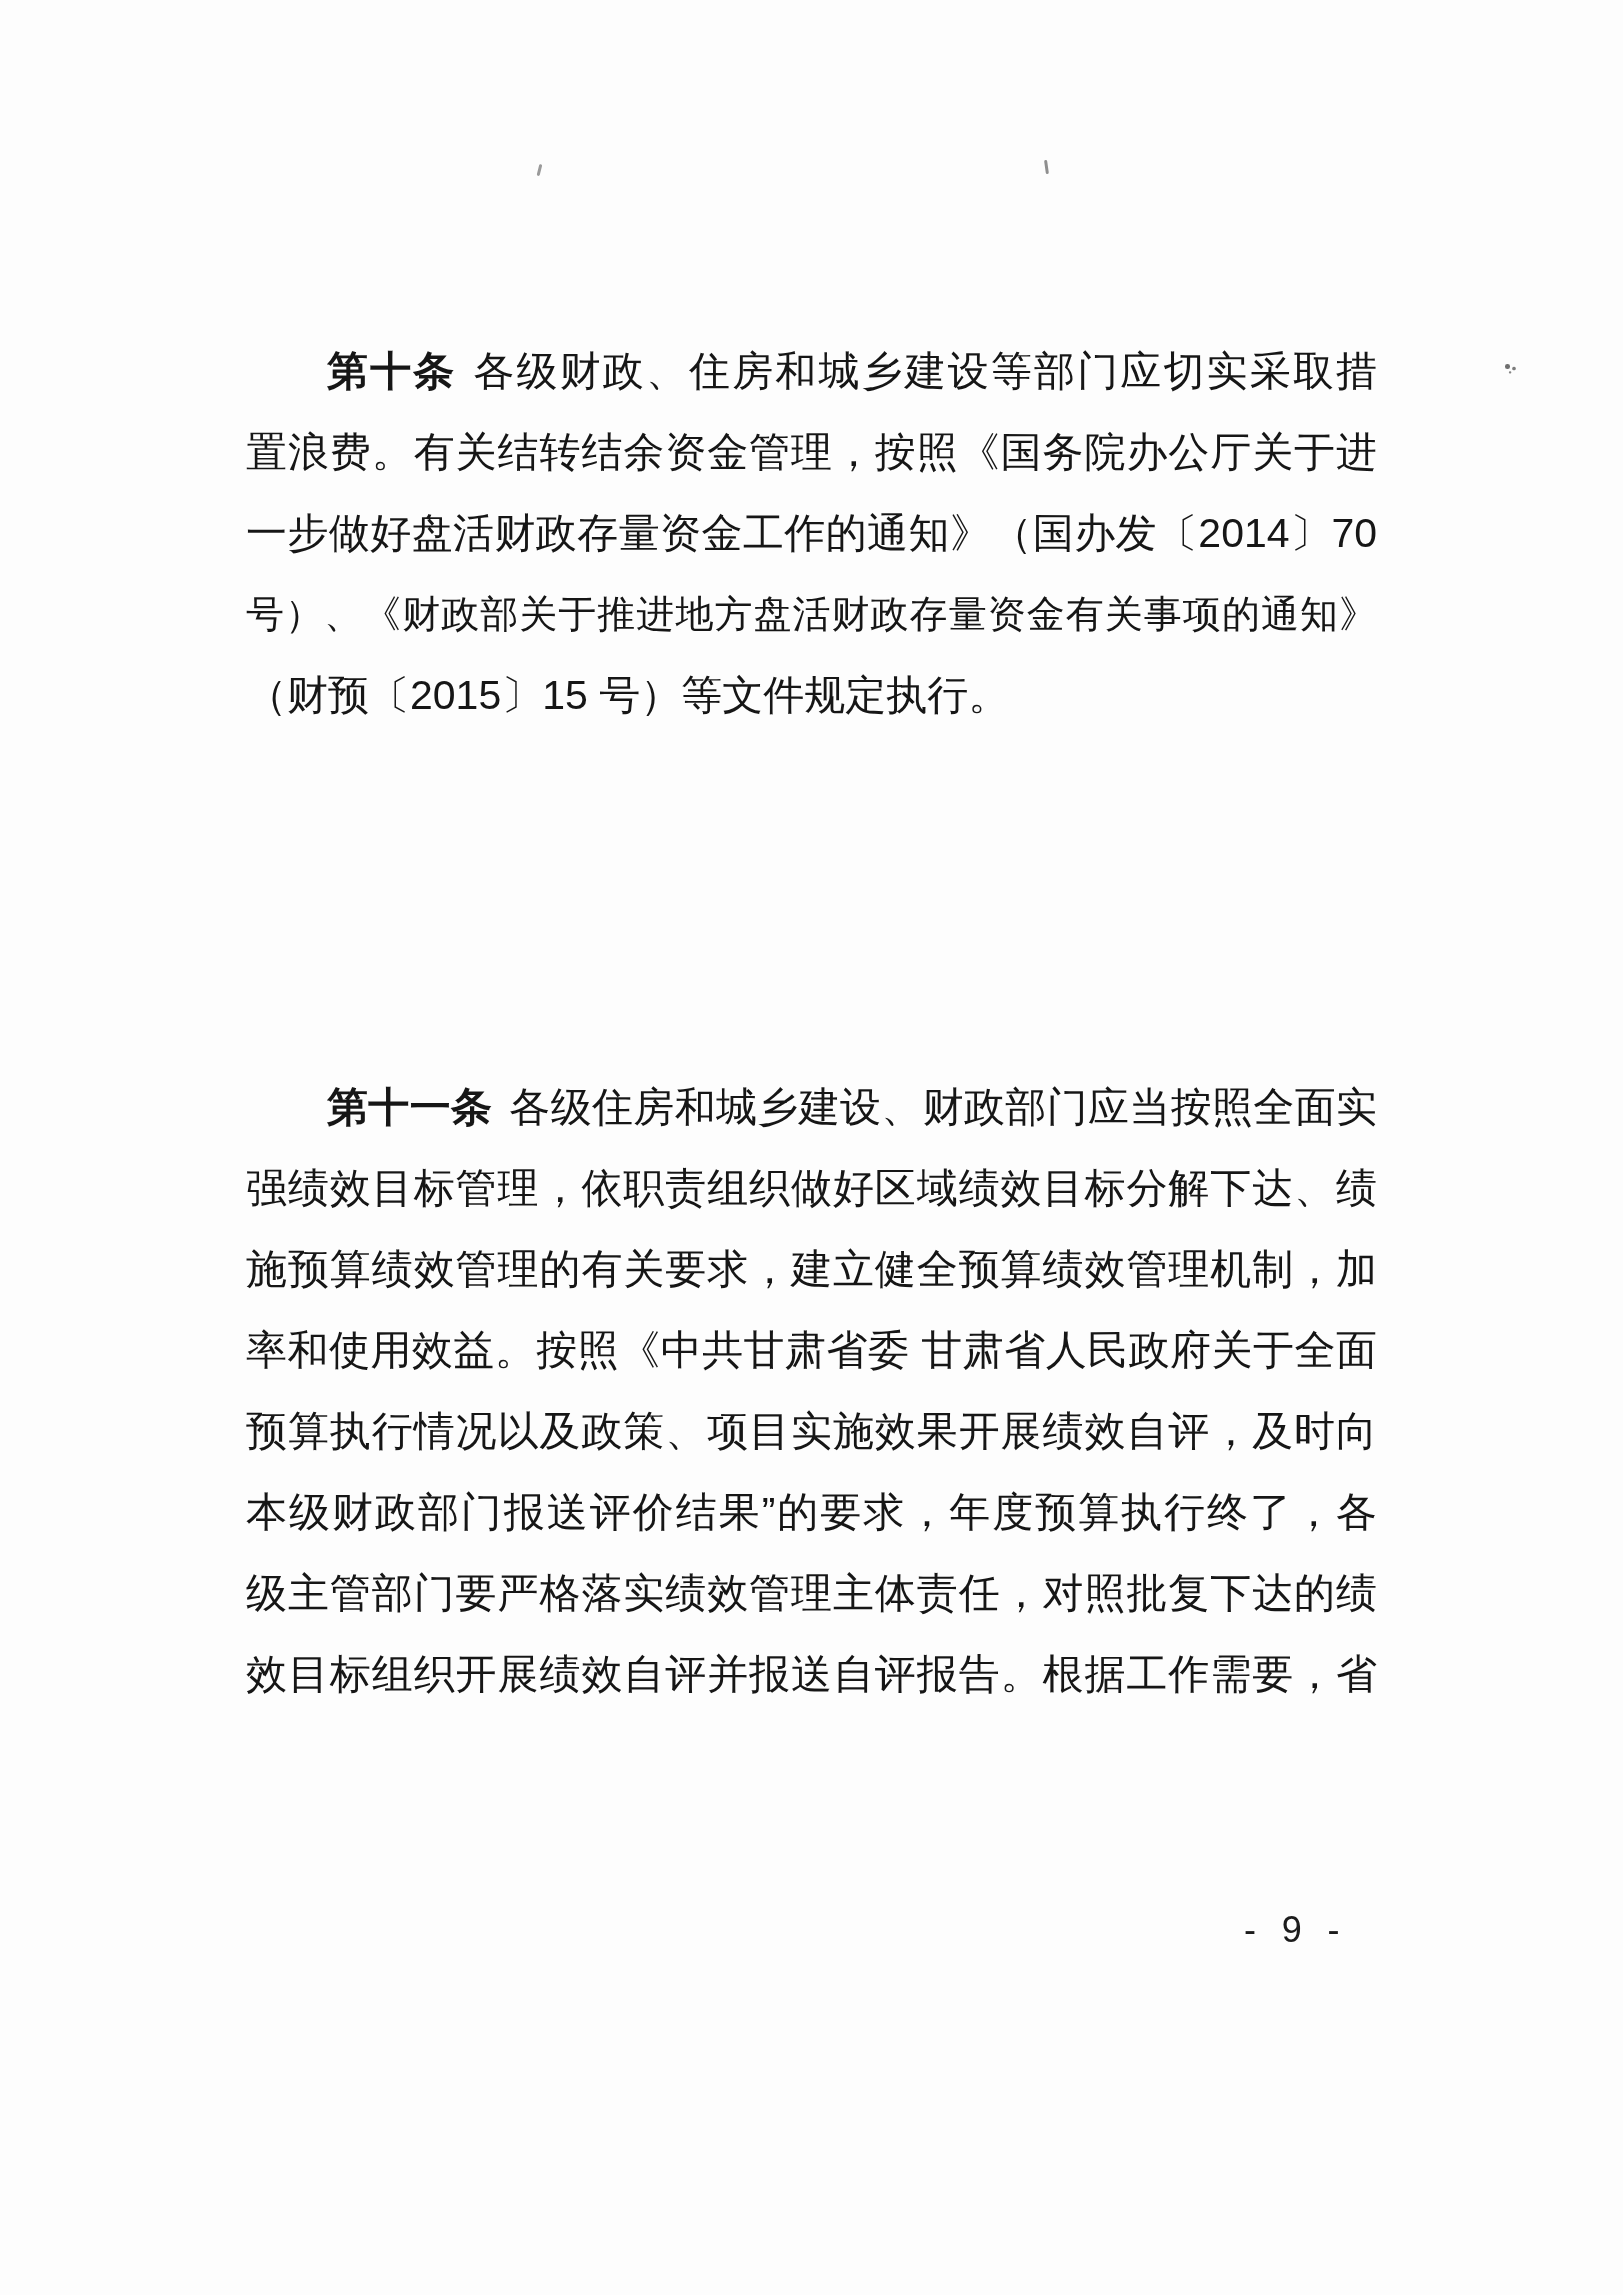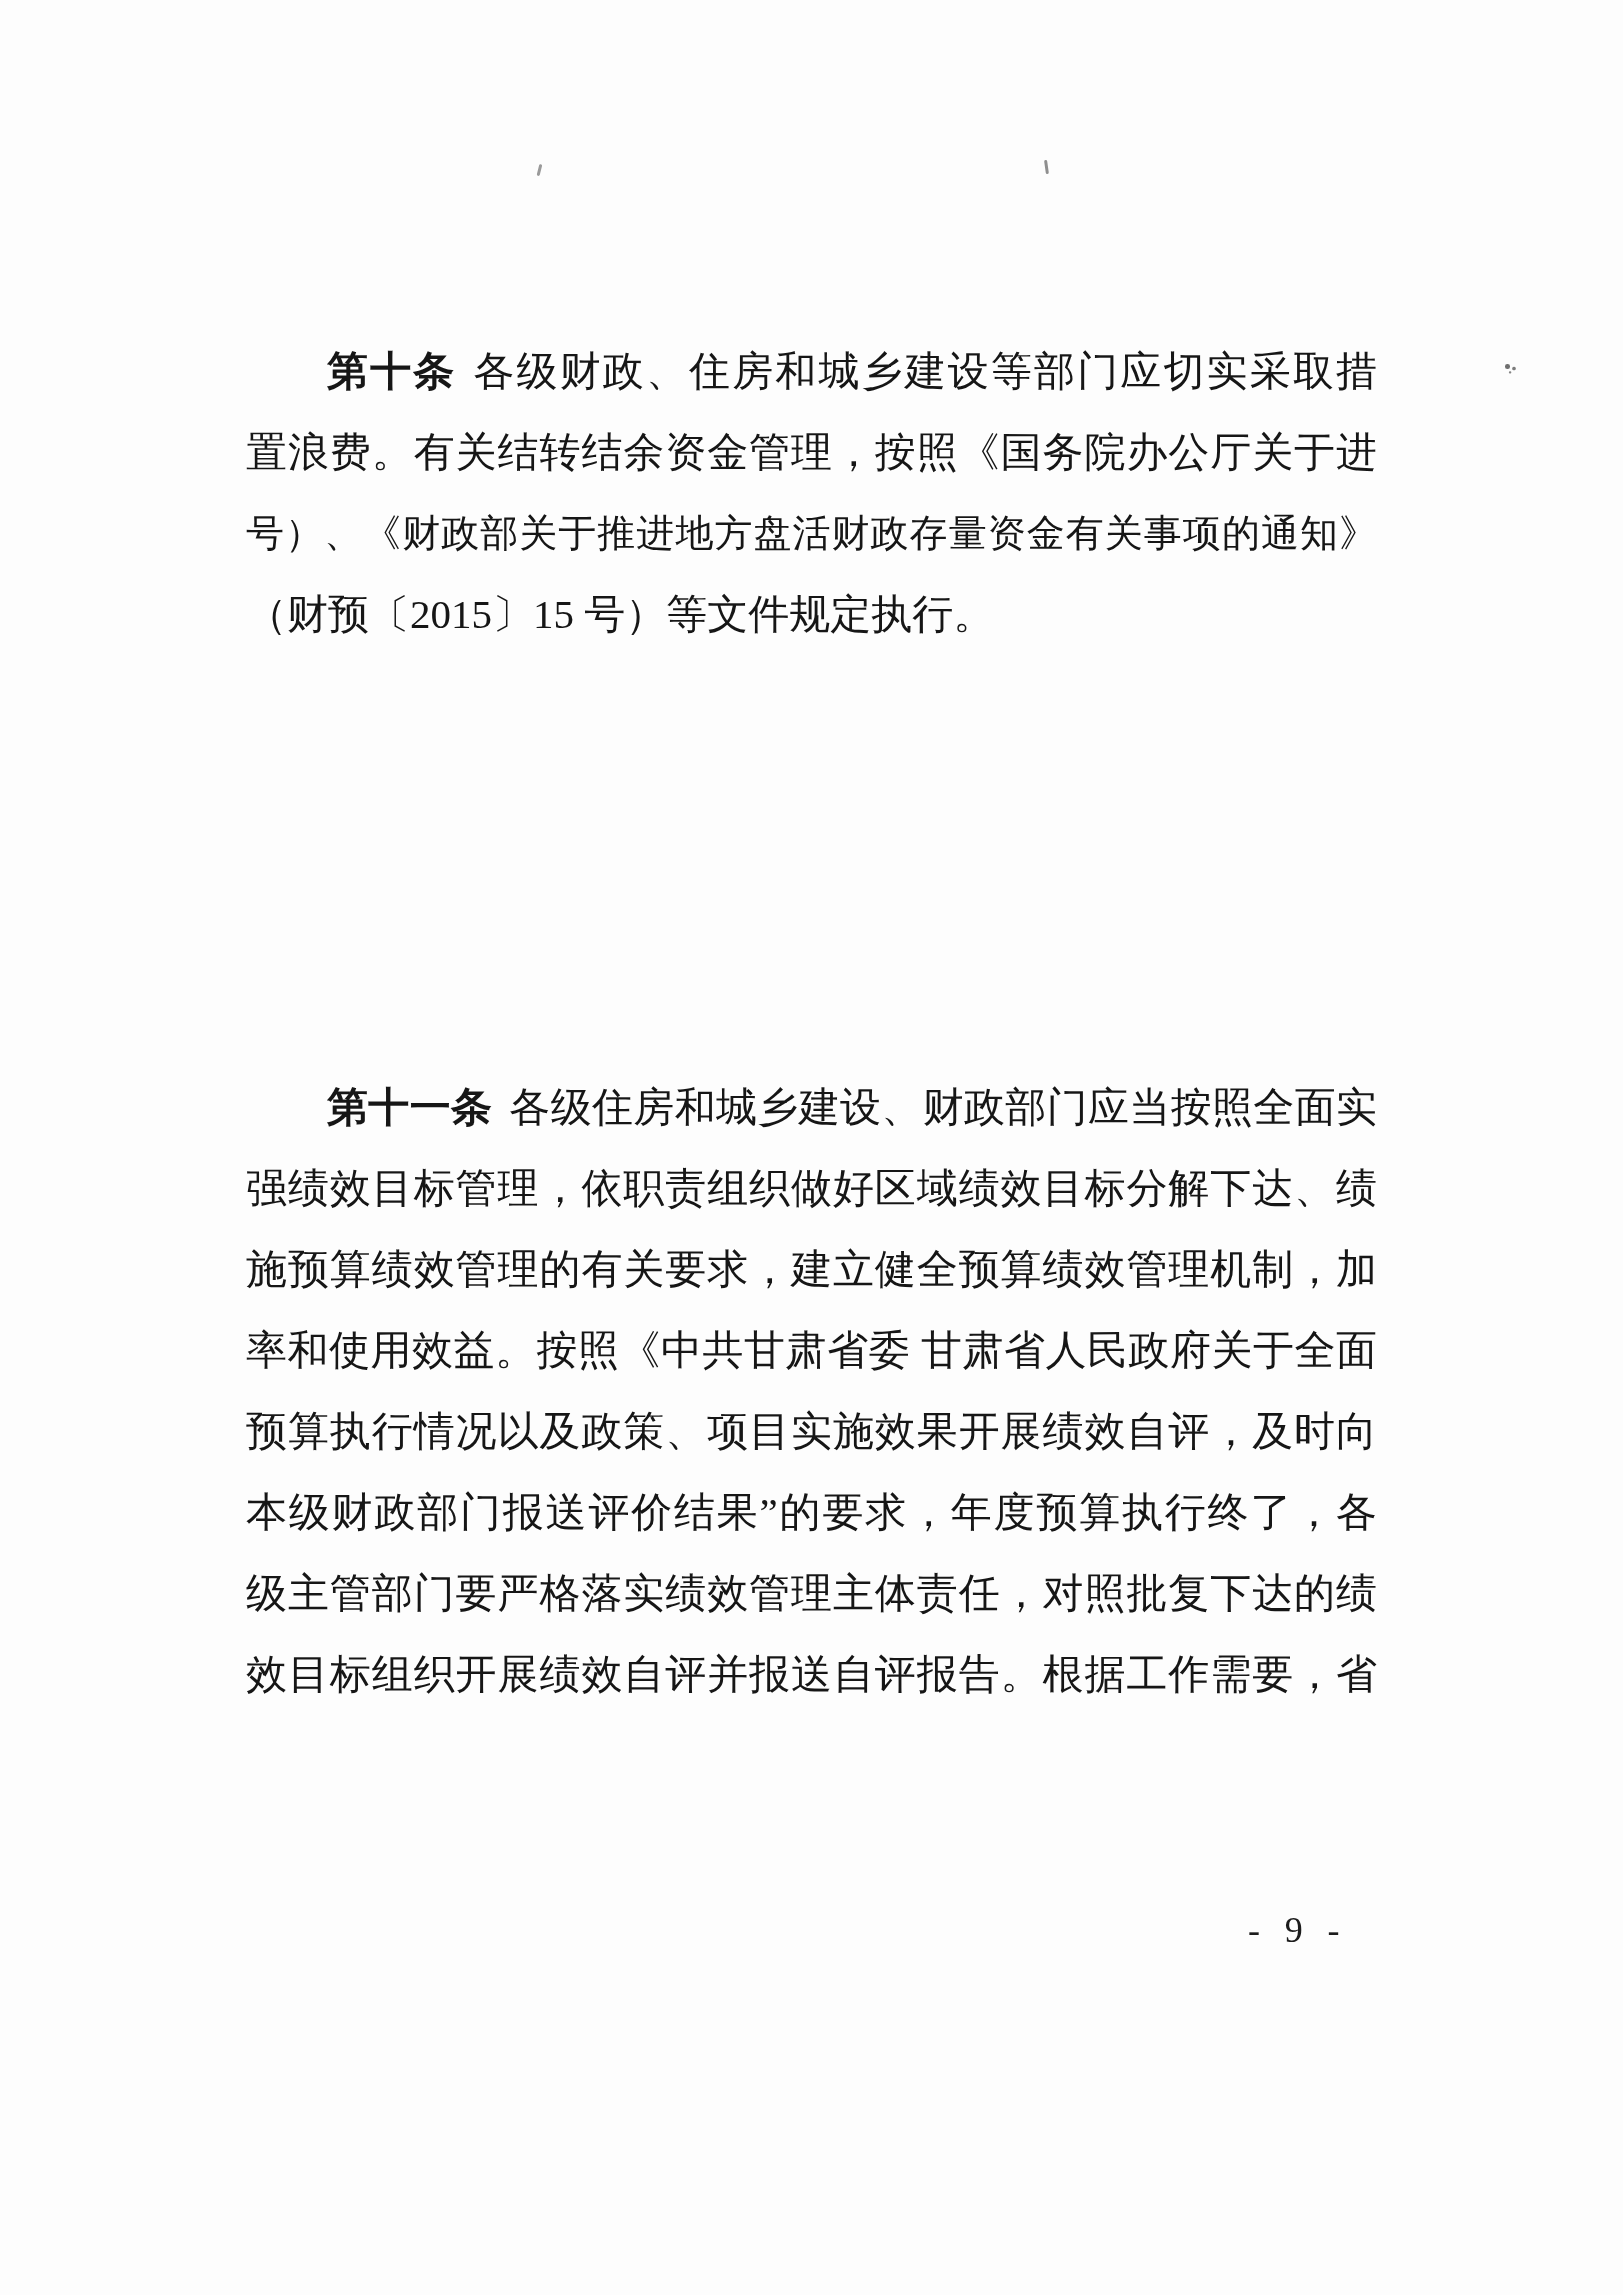--- a/index.html
+++ b/index.html
@@ -6,21 +6,21 @@
     margin: 0;
     padding: 0;
     background: #fdfdfd;
   }
   .page {
     position: relative;
     width: 1623px;
     height: 2144px;
     background: #fdfdfd;
     overflow: hidden;
-    font-family: Liberation Serif, serif;
+    font-family: Liberation Sans, sans-serif;
     color: #161616;
   }
   .para {
     position: absolute;
     left: 246px;
     width: 1131px;
     font-size: 41px;
     line-height: 81px;
   }
   .para-article10 { top: 331px; }
@@ -80,20 +80,21 @@
 
 <div class="page">
 
   <div class="speck speck-1"></div>
   <div class="speck speck-2"></div>
   <div class="speck speck-3"></div>
 
   <div class="para para-article10">
     <div class="line just indent"><span class="term">第十条</span><span>各级财政、住房和城乡建设等部门应切实采取措</span></div>
     <div class="line just">置浪费。有关结转结余资金管理，按照《国务院办公厅关于进</div>
+    <div class="line just">一步做好盘活财政存量资金工作的通知》（国办发〔2014〕70</div>
     <div class="line just tight">号）、《财政部关于推进地方盘活财政存量资金有关事项的通知》</div>
     <div class="line plain">（财预〔2015〕15 号）等文件规定执行。</div>
   </div>
 
 
   <div class="para para-article11">
     <div class="line just indent"><span class="term">第十一条</span><span>各级住房和城乡建设、财政部门应当按照全面实</span></div>
     <div class="line just">强绩效目标管理，依职责组织做好区域绩效目标分解下达、绩</div>
     <div class="line just">施预算绩效管理的有关要求，建立健全预算绩效管理机制，加</div>
     <div class="line just">率和使用效益。按照《中共甘肃省委 甘肃省人民政府关于全面</div>

